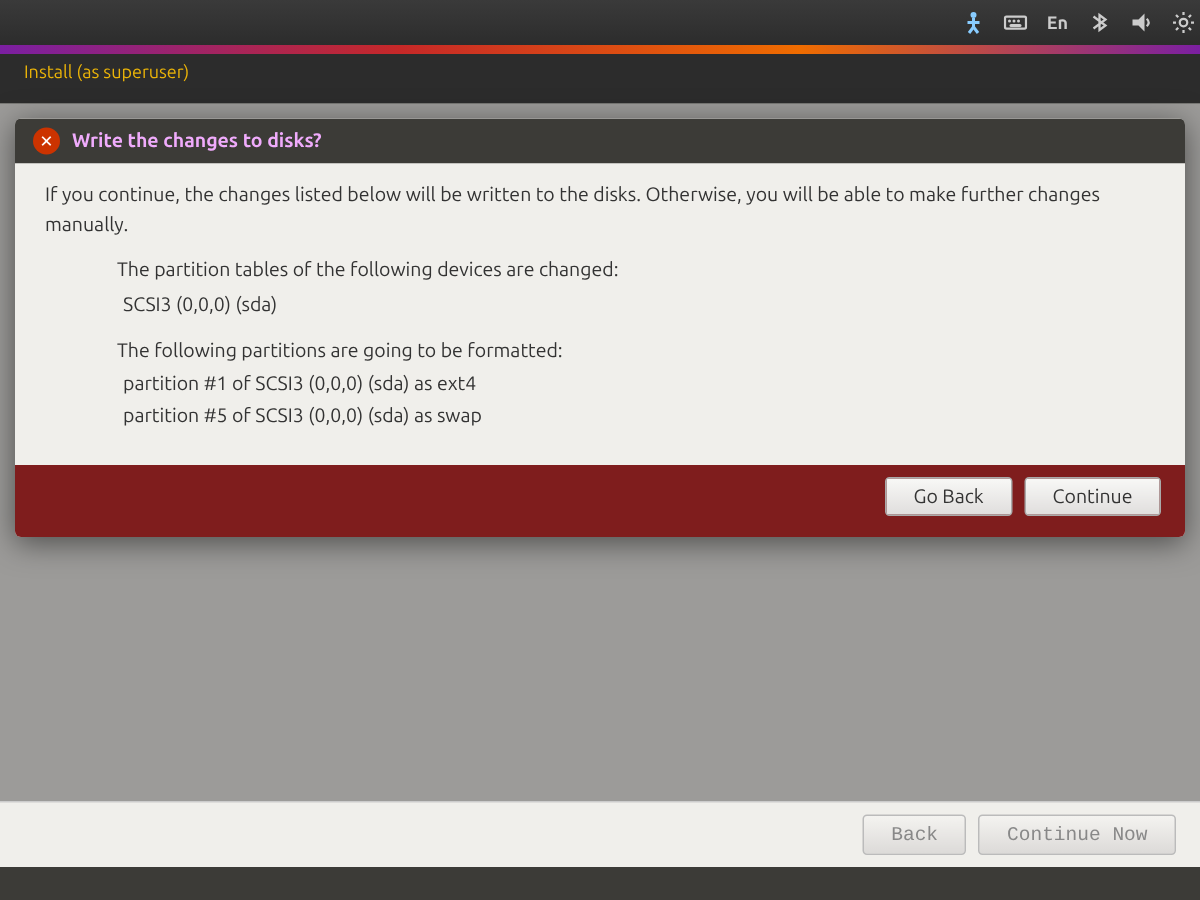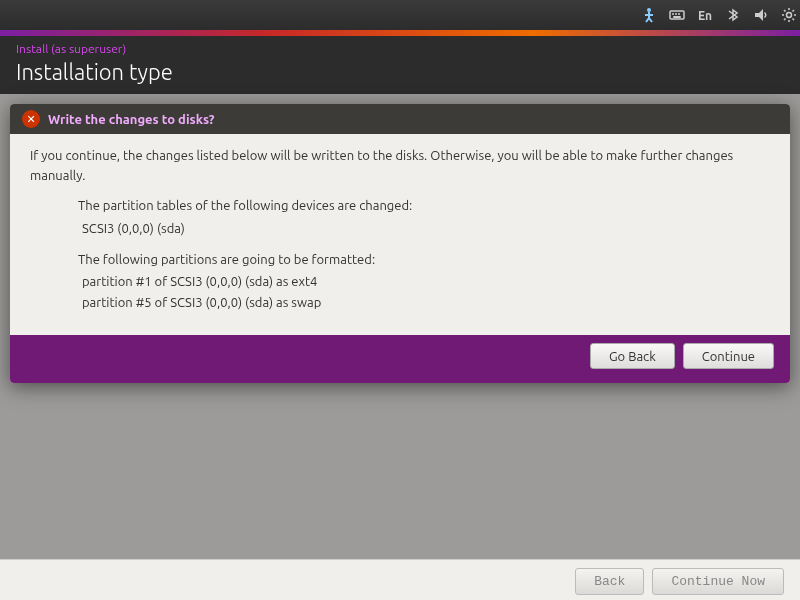--- a/index.html
+++ b/index.html
@@ -38,21 +38,21 @@
       height: 6px;
       background: linear-gradient(to right, #7b1fa2, #c62828, #ef6c00, #7b1fa2);
     }
 
     
     .window-header {
       background: #2c2c2c;
       padding: 6px 16px 10px 16px;
     }
     .window-title {
-      color: #d946ef;
+      color: #eab308;
       font-size: 12px;
       margin-bottom: 4px;
     }
     .page-title {
       color: #ffffff;
       font-size: 22px;
       font-weight: 300;
     }
 
     
@@ -183,21 +183,21 @@
       margin-left: 4px;
       font-size: 13px;
       color: #333;
     }
 
     .dialog-buttons {
       display: flex;
       justify-content: flex-end;
       gap: 8px;
       padding: 8px 16px 14px 16px;
-      background: #701a75;
+      background: #7f1d1d;
     }
 
     .btn {
       padding: 5px 18px;
       border-radius: 3px;
       border: 1px solid #aaa;
       background: linear-gradient(to bottom, #f8f8f6, #e0dedd);
       color: #333;
       font-size: 13px;
       cursor: pointer;
@@ -265,21 +265,20 @@
         <circle cx="8" cy="8" r="2.5" fill="none" stroke="#ccc" stroke-width="1.5"></circle>
         <path d="M8,1 L8,3 M8,13 L8,15 M1,8 L3,8 M13,8 L15,8 M3,3 L4.5,4.5 M11.5,11.5 L13,13 M13,3 L11.5,4.5 M4.5,11.5 L3,13" stroke="#ccc" stroke-width="1.5"></path>
       </svg>
   </div>
 </div>
 
 <div class="header-gradient"></div>
 
 <div class="window-header">
   <div class="window-title">Install (as superuser)</div>
-  <div class="page-title">Installation type</div>
 </div>
 
 <div class="main-content">
   <div class="description-text">This computer currently has no detected operating systems. What would you like to do?</div>
 
   <div class="radio-option">
     <div class="radio-circle selected"></div>
     <span class="radio-label">Erase disk and install Ubuntu</span>
   </div>
   <div class="warning-text">

